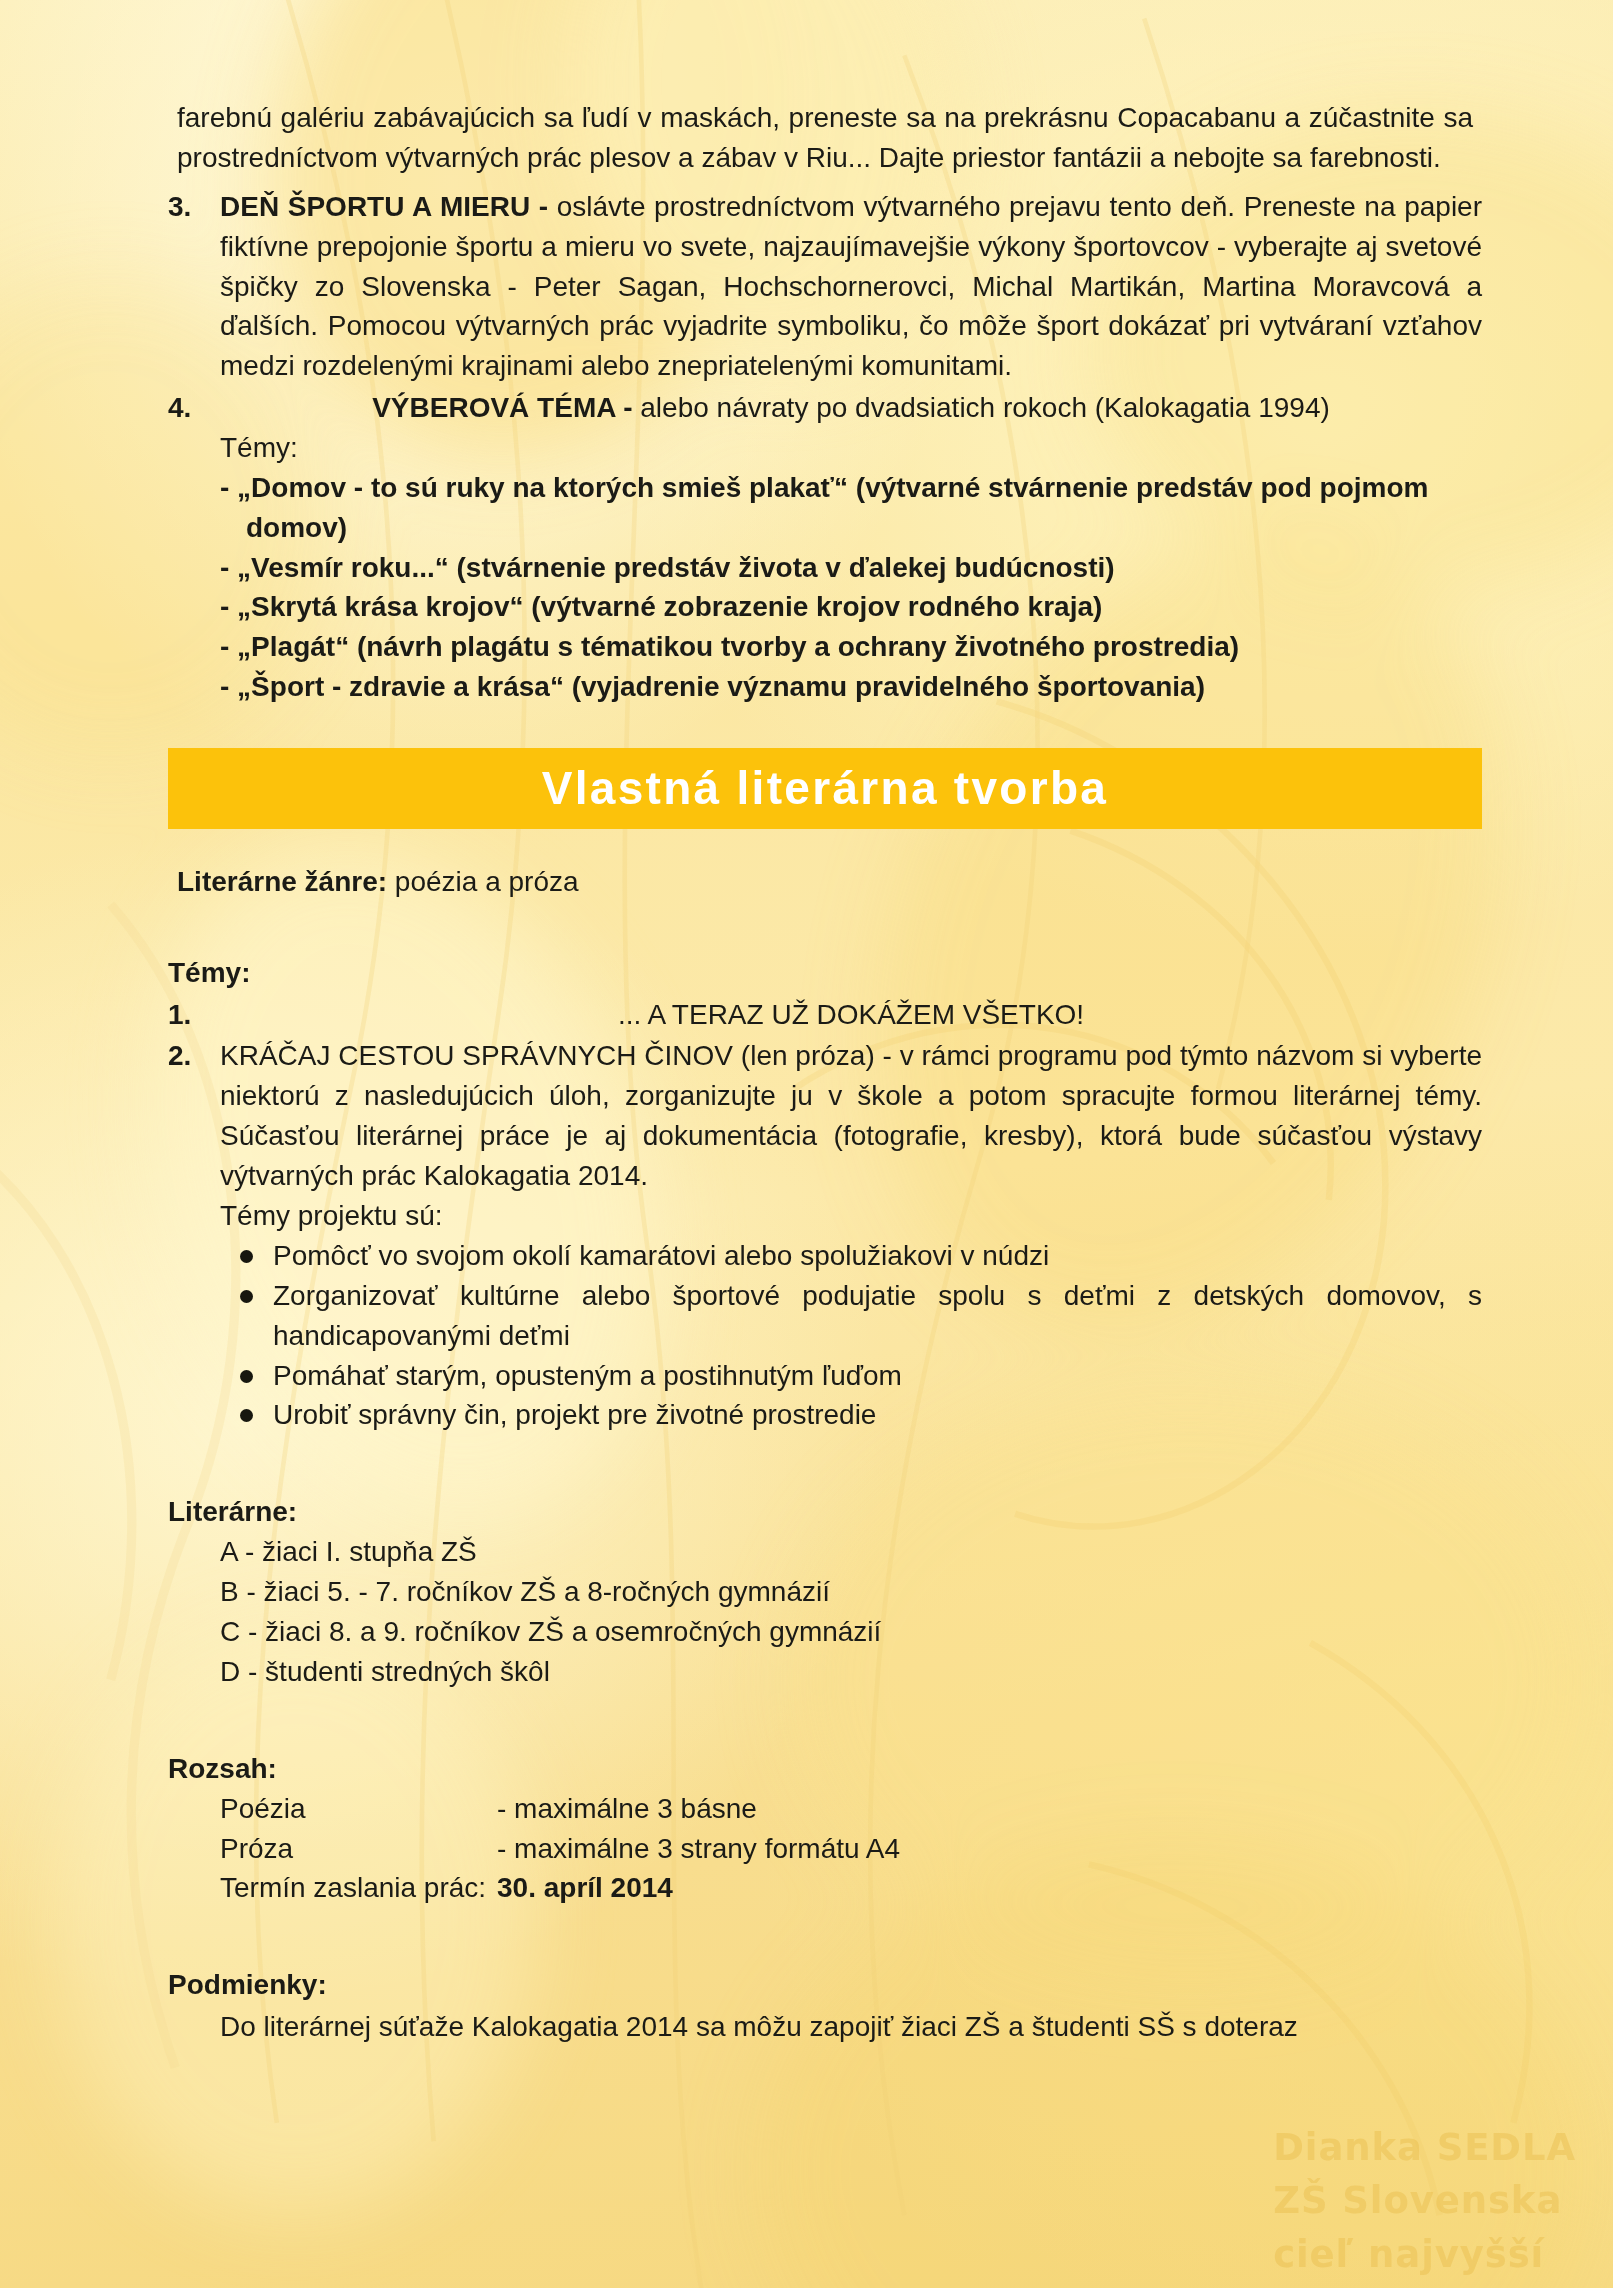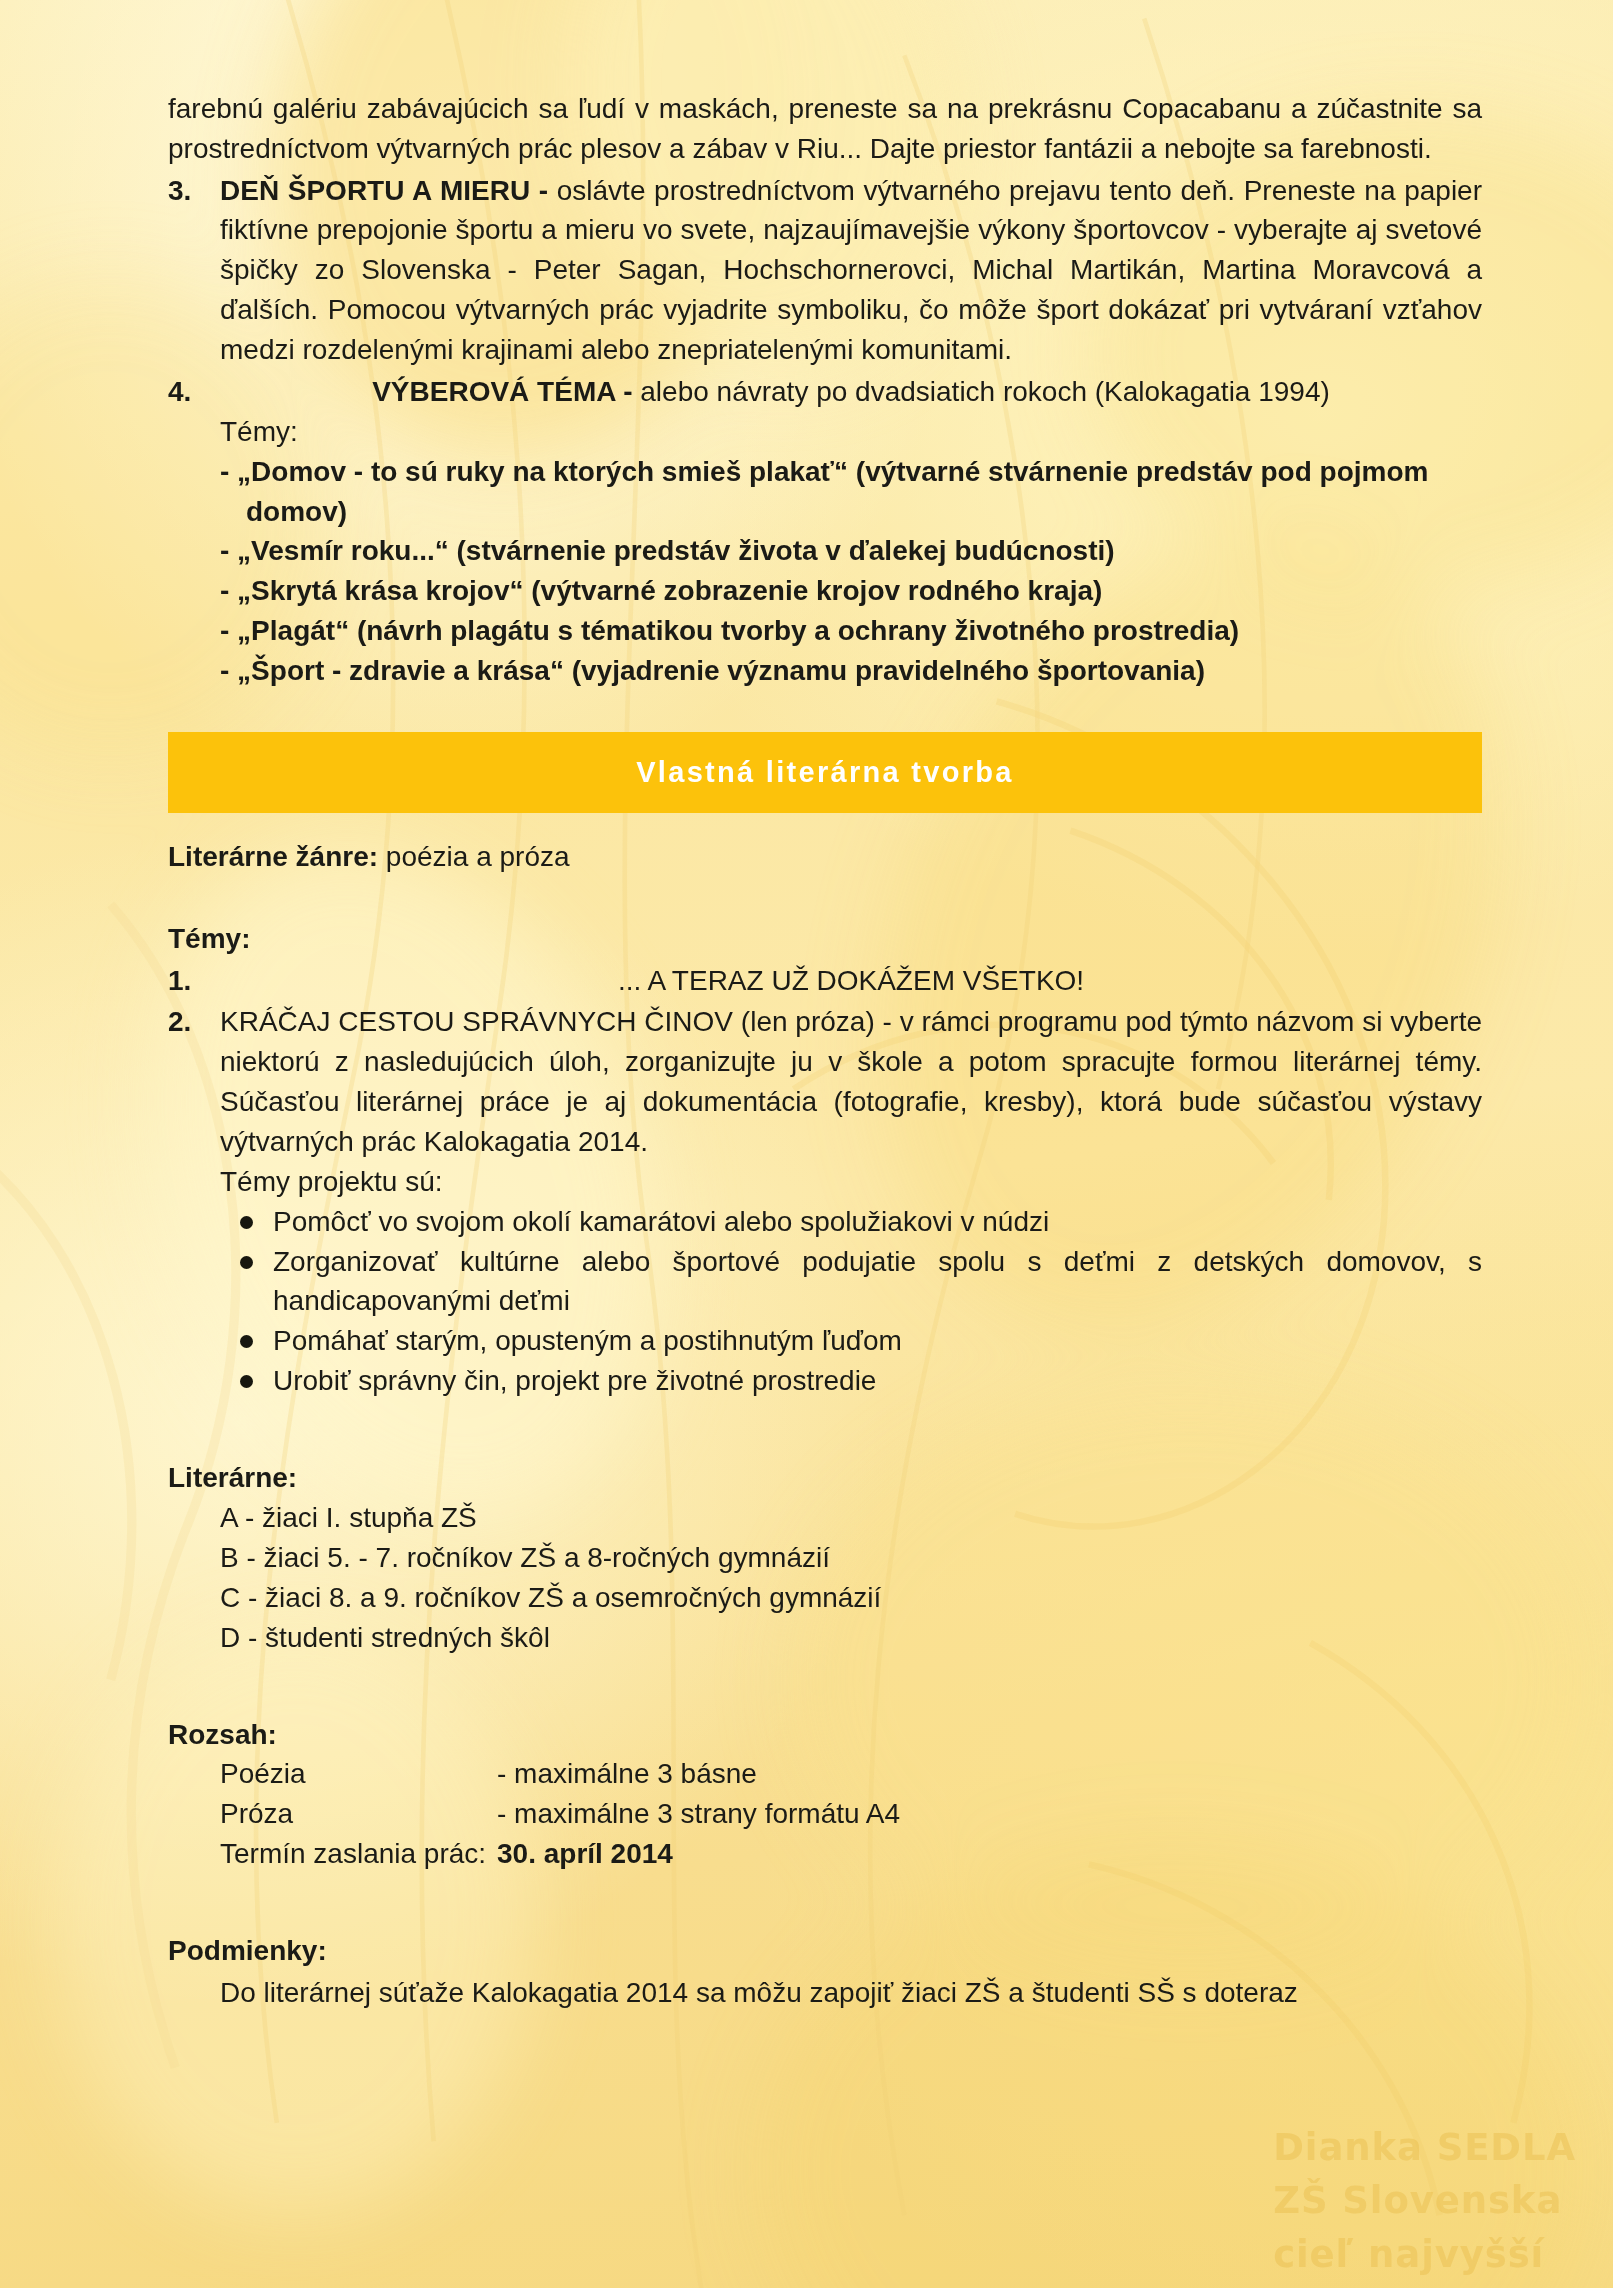--- a/index.html
+++ b/index.html
@@ -74,21 +74,21 @@
     font-size: 28px;
     line-height: 1.425;
     font-stretch: condensed;
   }
   #content .narrow,
   #content p, #content div, #content span, #content li {
     font-stretch: condensed;
   }
 
   .para {
-    margin: 0;
+    margin: 9px;
     text-align: justify;
     text-justify: inter-word;
   }
   .para.left { text-align: left; }
 
   
   .numrow {
     display: flex;
     align-items: flex-start;
     margin-top: 1.8px;
@@ -126,21 +126,21 @@
     height: 81px;
     background: #fcc20b;
     display: flex;
     align-items: center;
     justify-content: center;
   }
   #banner .banner-text {
     color: #ffffff;
     font-family: "Liberation Sans Narrow", "Liberation Sans", sans-serif;
     font-weight: 700;
-    font-size: 29px;
+    font-size: 46px;
     letter-spacing: 2.3px;
     font-stretch: condensed;
     white-space: nowrap;
   }
 
   .section-gap-s { height: 24px; }
   .section-gap-m { height: 42px; }
   .section-gap-l { height: 57px; }
 
   .headline {

